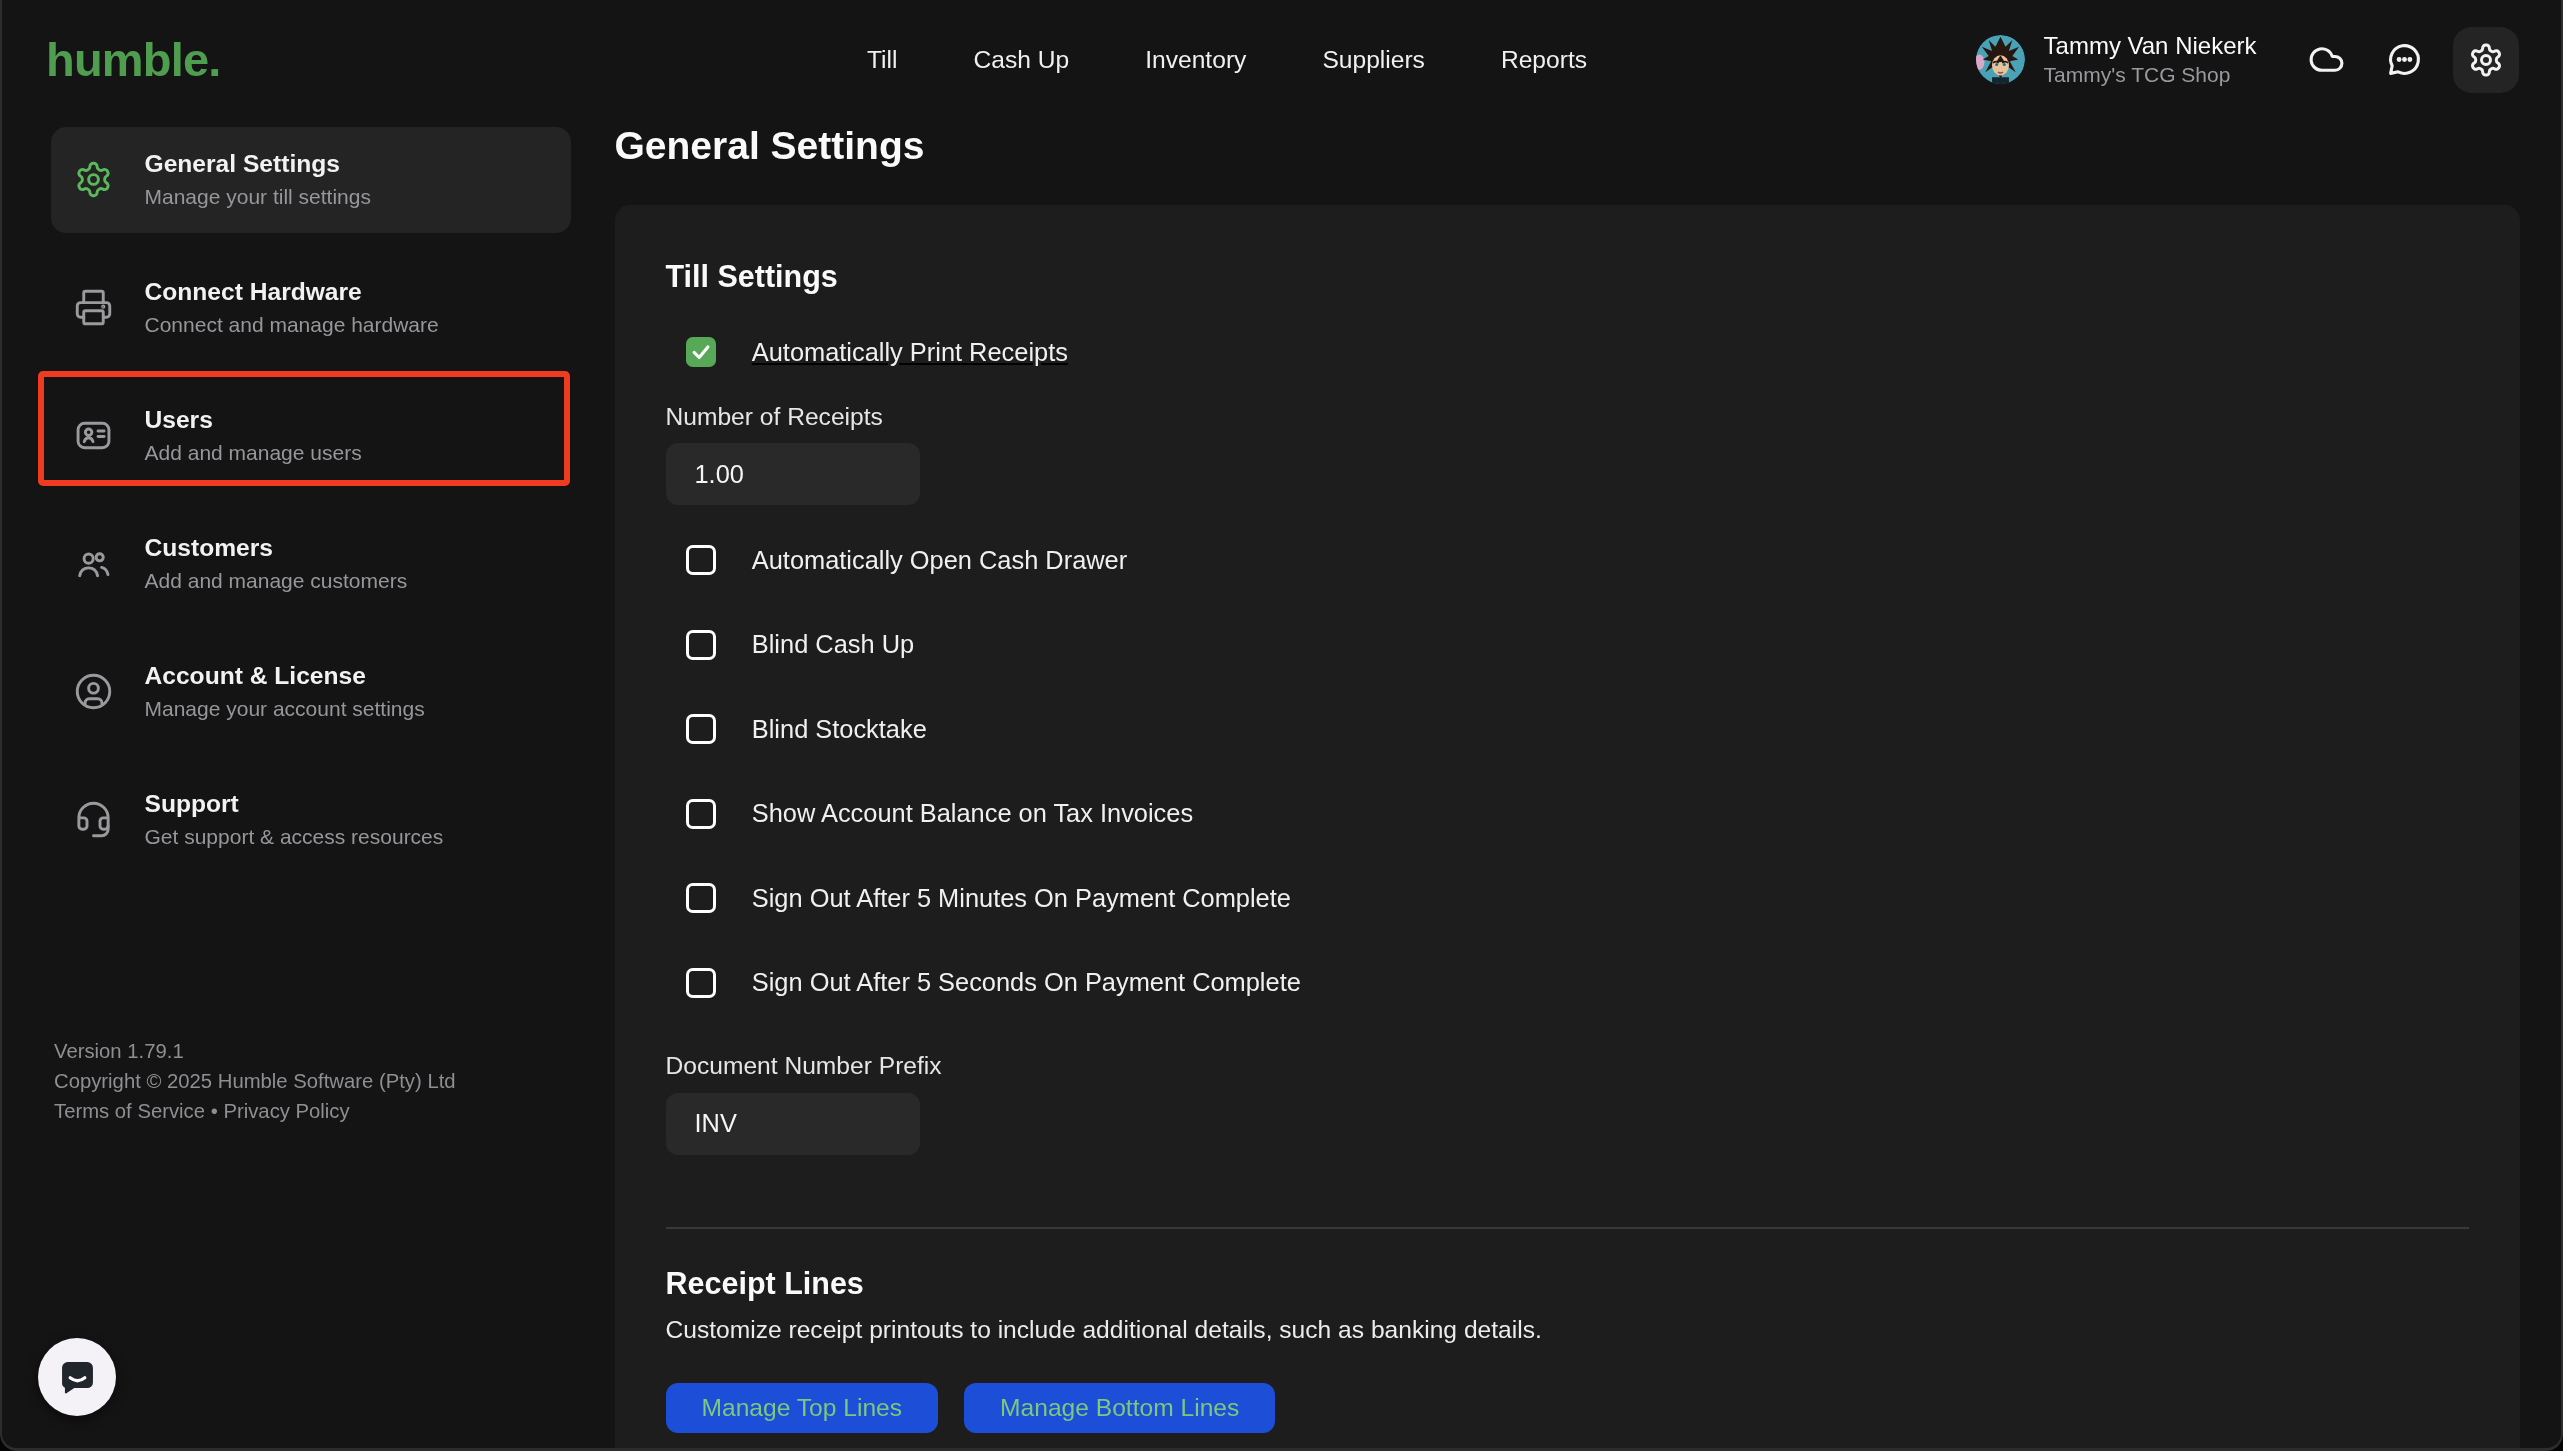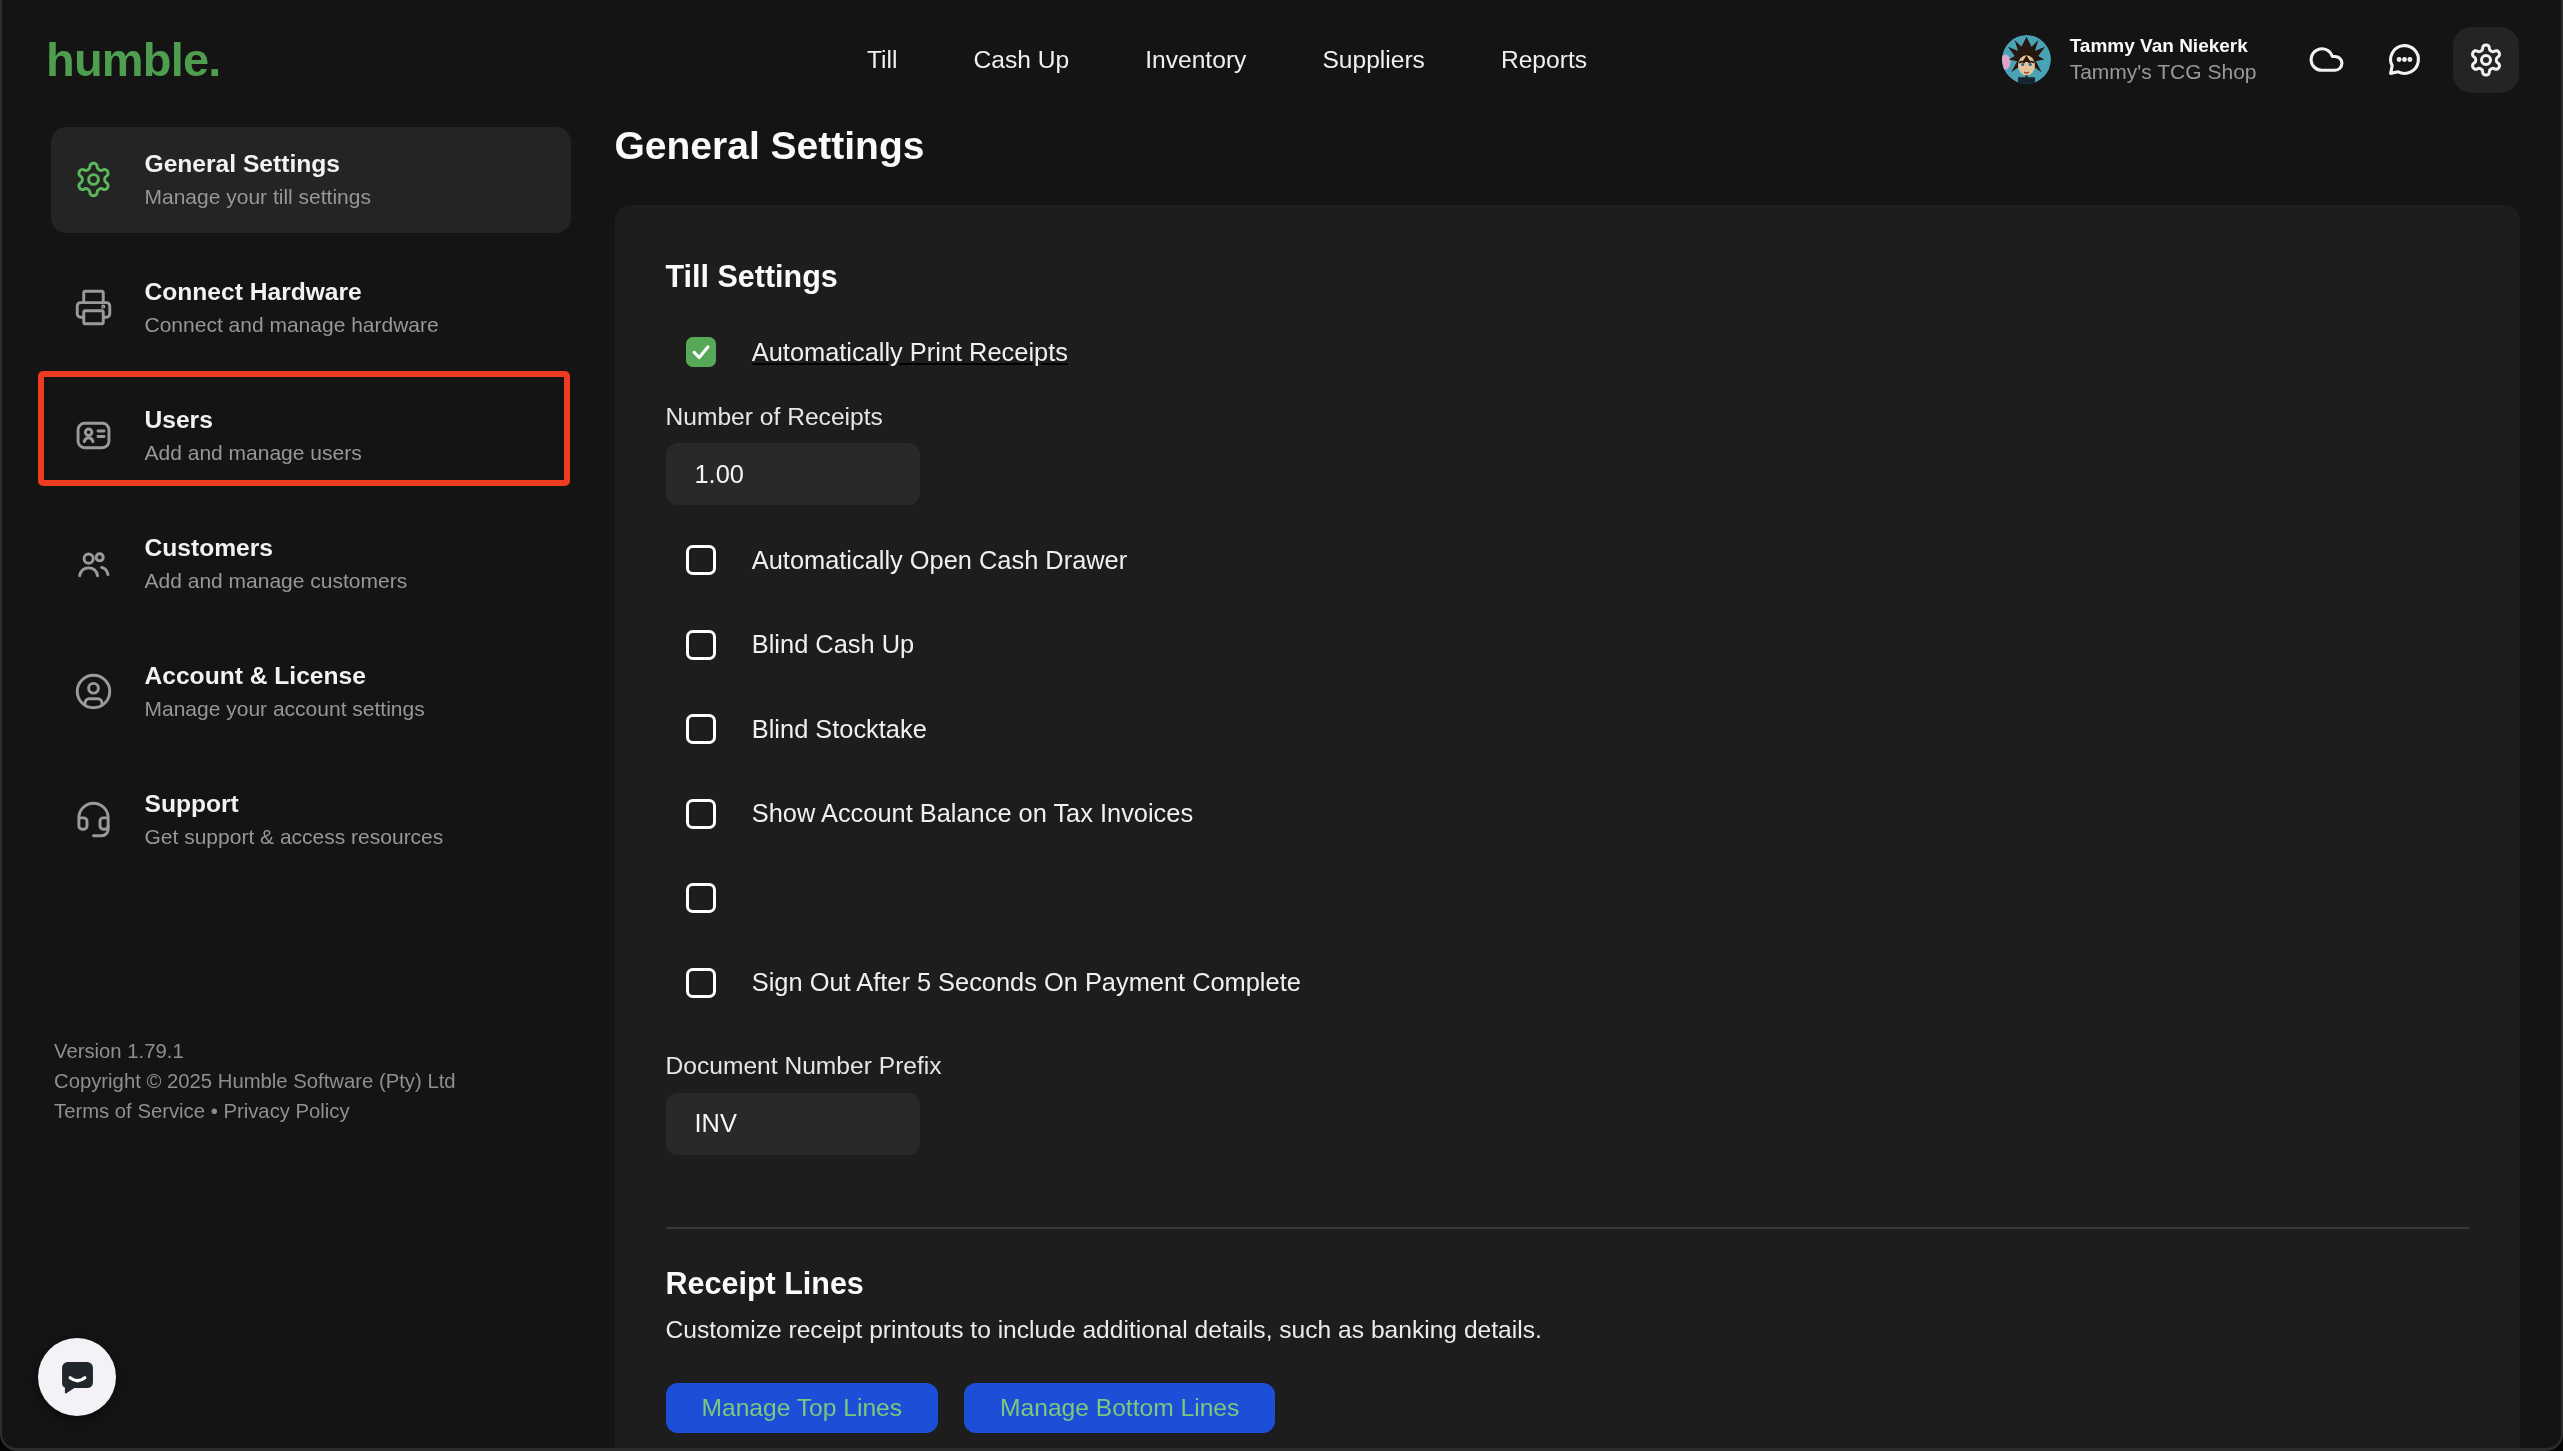--- a/index.html
+++ b/index.html
@@ -11,21 +11,21 @@
 
   
   .topbar { position:absolute; top:0; left:0; right:0; height:119px; }
   .logo { position:absolute; left:44px; top:0; height:119px; display:flex; align-items:center;
           font-size:47px; font-weight:bold; color:#4f9d4f; letter-spacing:-0.8px; }
   .nav { position:absolute; left:865px; top:0; height:119px; display:flex; align-items:center; gap:76px; }
   .nav-item { font-size:24.6px; color:#f0f0f0; cursor:pointer; white-space:nowrap; }
   .user-cluster { position:absolute; right:42px; top:0; height:119px; display:flex; align-items:center; }
   .avatar { width:49px; height:49px; border-radius:50%; overflow:hidden; flex:0 0 auto; }
   .user-text { margin-left:18.6px; margin-right:51px; line-height:1.15; }
-  .user-name { font-size:19px; font-weight:bold; color:#fafafa; }
+  .user-name { font-size:24px; font-weight:normal; color:#fafafa; }
   .user-shop { font-size:21px; color:#9a9a9e; margin-top:3.4px; }
   .icon-btn { width:37px; height:37px; display:flex; align-items:center; justify-content:center; }
   .icon-btn + .icon-btn { margin-left:41px; }
   .gear-btn { width:66px; height:66px; margin-left:30.5px; background:#242425; border-radius:18.6px;
               display:flex; align-items:center; justify-content:center; }
   .top-icon { stroke:#f2f2f2; fill:none; stroke-width:2; stroke-linecap:round; stroke-linejoin:round; }
 
   
   .sidebar { position:absolute; top:119px; left:0; width:610px; bottom:0; }
   .side-items { padding-top:7.6px; }
@@ -275,20 +275,21 @@
         <div class="cb-row">
           <div class="cb"></div>
           <div class="cb-label">Blind Stocktake</div>
         </div>
         <div class="cb-row">
           <div class="cb"></div>
           <div class="cb-label">Show Account Balance on Tax Invoices</div>
         </div>
         <div class="cb-row">
           <div class="cb"></div>
+          <div class="cb-label">Sign Out After 5 Minutes On Payment Complete</div>
         </div>
         <div class="cb-row">
           <div class="cb"></div>
           <div class="cb-label">Sign Out After 5 Seconds On Payment Complete</div>
         </div>
       </div>
 
       <div class="field-label lbl-prefix">Document Number Prefix</div>
       <div class="inp-prefix">
         <input class="text-input" value="INV" style="">

